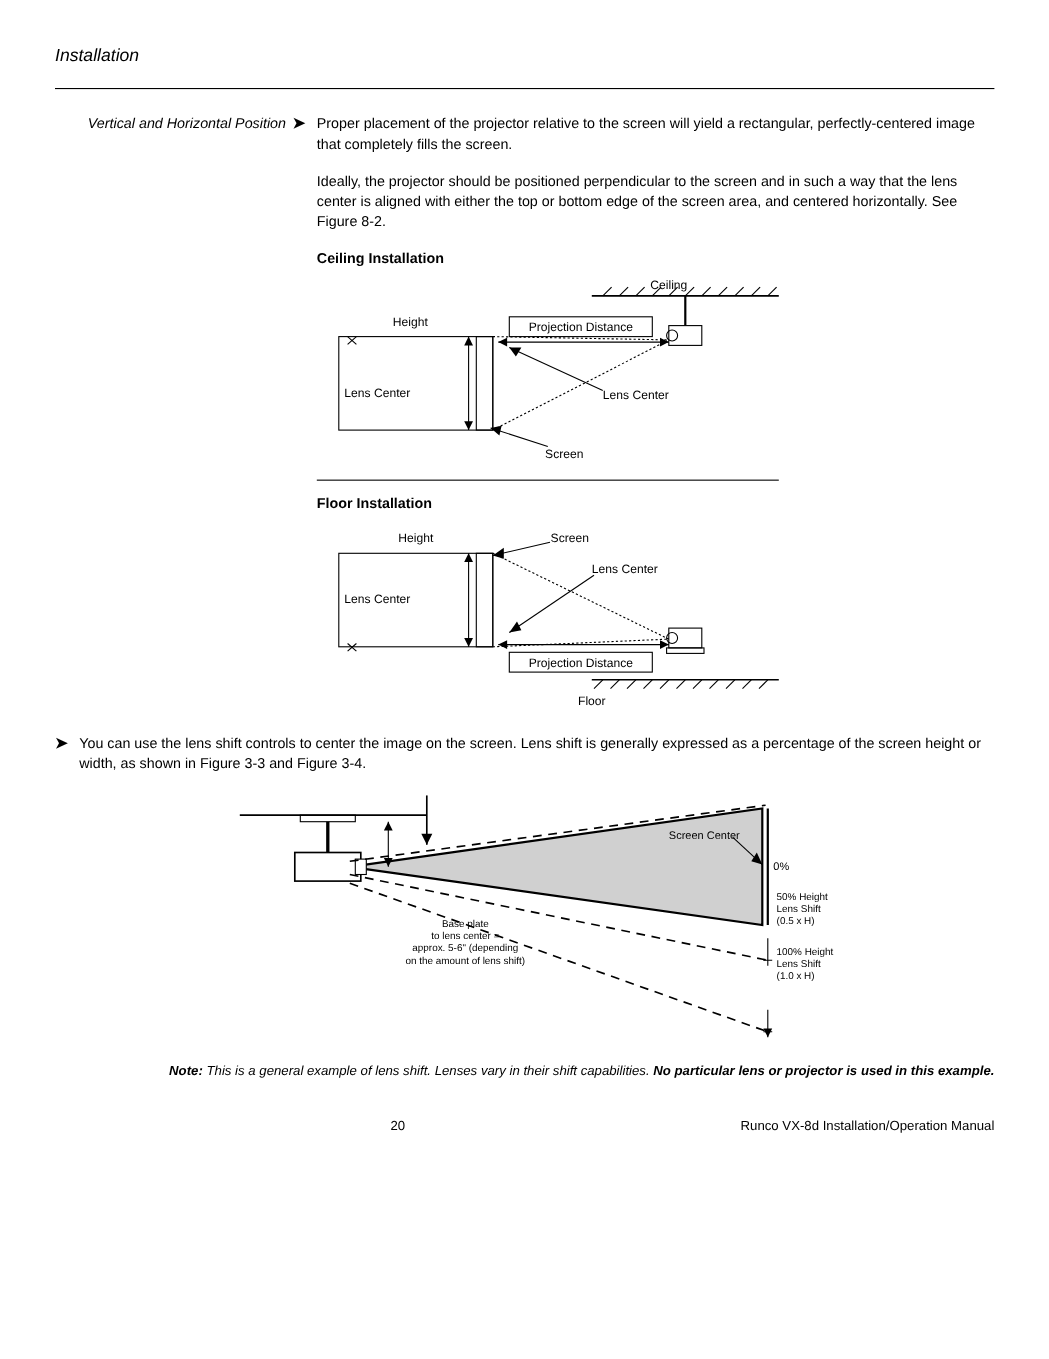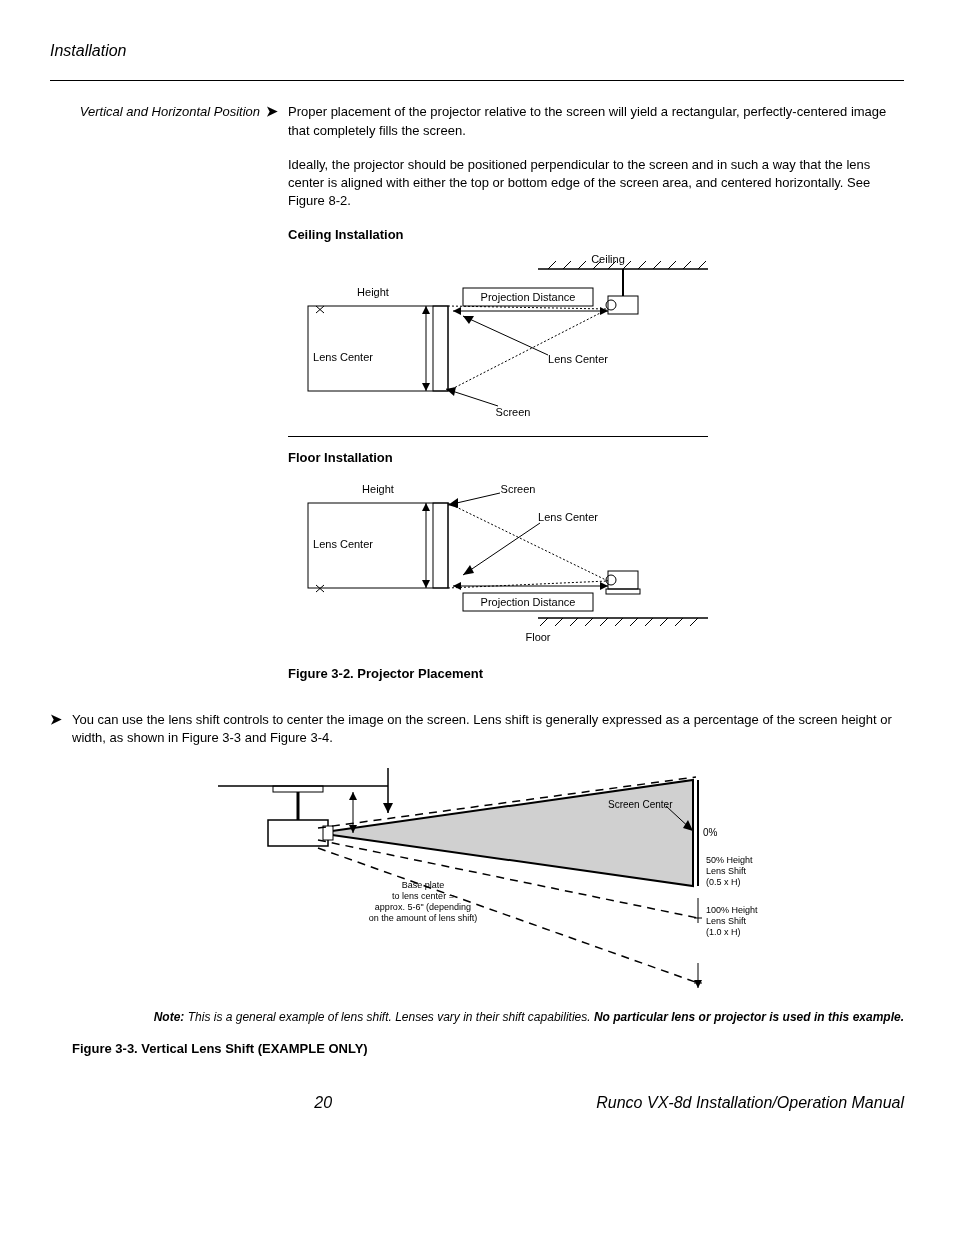--- a/index.html
+++ b/index.html
@@ -71,22 +71,21 @@
     font-size: 12px;
     margin: 6px 0 14px 0;
     text-align: right;
   }
   .note b {
     font-style: italic;
   }
   .footer {
     display: flex;
     justify-content: space-between;
-    font-style: italic;
-    font-size: 16px;
+    font-size: 12px;
     margin-top: 20px;
   }
   .footer .center {
     text-align: center;
     flex: 1;
   }
   svg text {
     font-family: Arial, Helvetica, sans-serif;
   }
 </style>
@@ -206,21 +205,20 @@
           <line x1="335" y1="145" x2="327" y2="153" stroke="#000"></line>
           <line x1="350" y1="145" x2="342" y2="153" stroke="#000"></line>
           <line x1="365" y1="145" x2="357" y2="153" stroke="#000"></line>
           <line x1="380" y1="145" x2="372" y2="153" stroke="#000"></line>
           <line x1="395" y1="145" x2="387" y2="153" stroke="#000"></line>
           <line x1="410" y1="145" x2="402" y2="153" stroke="#000"></line>
         <text x="250" y="168" font-size="11" text-anchor="middle">Floor</text>
       </svg>
     </div>
 
-    <div class="fig-caption">Figure 3-2. Projector Placement</div>
   </div>
 </div>
 
 <div class="section">
   <div class="arrow">➤</div>
   <div class="content">
     <p>You can use the lens shift controls to center the image on the screen. Lens shift is generally expressed as a percentage of the screen height or width, as shown in Figure 3-3 and Figure 3-4.</p>
 
     <div class="diagram-box" style="margin-top:20px;text-align:center;">
       <svg width="580" height="230" viewBox="0 0 580 230">
@@ -269,21 +267,20 @@
         <text x="225" y="131" font-size="9" text-anchor="middle">to lens center =</text>
         <text x="225" y="142" font-size="9" text-anchor="middle">approx. 5-6" (depending</text>
         <text x="225" y="153" font-size="9" text-anchor="middle">on the amount of lens shift)</text>
       </svg>
     </div>
 
     <div class="note">
       <b>Note:</b><span> This is a general example of lens shift. Lenses vary in their shift capabilities. </span><b>No particular lens or projector is used in this example.</b>
     </div>
 
-    <div class="fig-caption">Figure 3-3. Vertical Lens Shift (EXAMPLE ONLY)</div>
   </div>
 </div>
 
 <div class="footer">
   <div></div>
   <div class="center">20</div>
   <div>Runco VX-8d Installation/Operation Manual</div>
 </div>
 
 </body></html>

